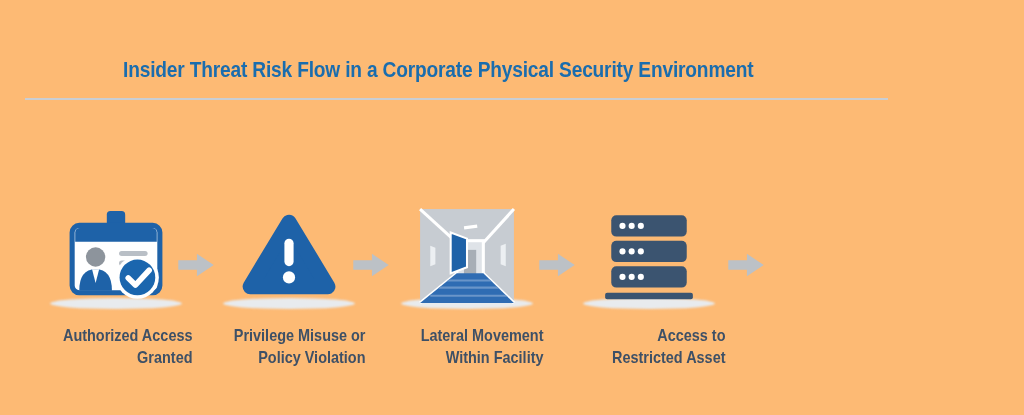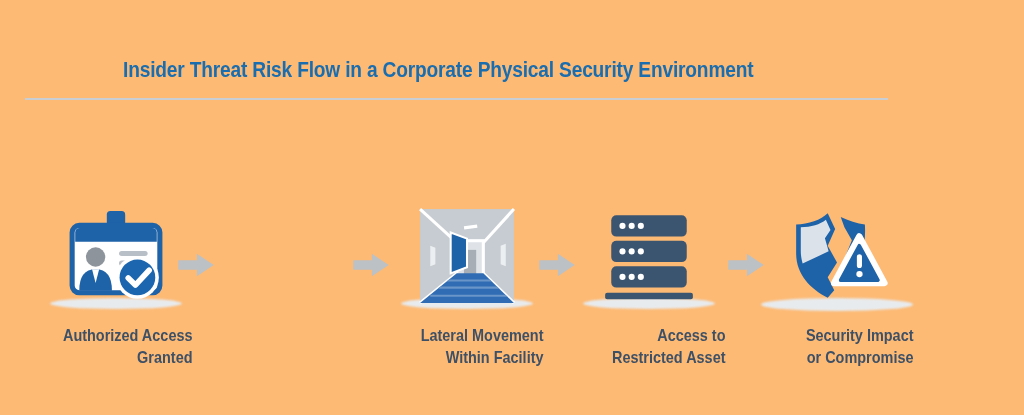--- a/index.html
+++ b/index.html
@@ -123,20 +123,34 @@
         <circle cx="71" cy="71" r="17.5" fill="#1b66ae"></circle>
         <path d="M62 71.5 l7 7 l13.5 -14.5" stroke="#ffffff" stroke-width="5.5" fill="none" stroke-linecap="round" stroke-linejoin="round"></path>
       </svg>
     </div>
     <div class="label">
       <div>Authorized Access</div>
       <div>Granted</div>
     </div>
   </div>
 
+  <div class="stage" id="stage-2">
+    <div class="shadow"></div>
+    <div class="icon-wrap">
+      <svg viewBox="0 0 100 100">
+        <polygon points="50,17 88,80 12,80" fill="#1e62a8" stroke="#1e62a8" stroke-width="15" stroke-linejoin="round"></polygon>
+        <rect x="45.5" y="33" width="9" height="27" rx="4.5" fill="#ffffff"></rect>
+        <circle cx="50" cy="71" r="6" fill="#ffffff"></circle>
+      </svg>
+    </div>
+    <div class="label">
+      <div>Privilege Misuse or</div>
+      <div>Policy Violation</div>
+    </div>
+  </div>
 
   <div class="stage" id="stage-3">
     <div class="shadow"></div>
     <div class="icon-wrap">
       <svg viewBox="0 0 100 100">
         <defs>
           <clipPath id="floorClip">
               <polygon points="40,67 66,67 96,96 4,96"></polygon>
             </clipPath>
         </defs>
@@ -185,38 +199,20 @@
         </g>
         <rect x="7" y="86" width="86" height="6.5" rx="2" fill="#3b5470"></rect>
       </svg>
     </div>
     <div class="label">
       <div>Access to</div>
       <div>Restricted Asset</div>
     </div>
   </div>
 
-  <div class="stage" id="stage-5">
-    <div class="shadow big"></div>
-    <div class="icon-wrap">
-      <svg viewBox="0 0 112 100">
-        <path d="M46 4 C39 11 25 16 12 16 L12 47 C12 70 27 85 46 95 L53 87 L46 73 L56 57 L46 39 L54 21 Z" fill="#1e62a8"></path>
-        <path d="M44 11 C38 16 28 19 17 19 L17 45 C17 50 18 54 19 58 L47 45 L43 31 L49 22 Z" fill="#dce2e9"></path>
-        <path d="M60 8 C68 12 78 15 86 16 C87 30 85 44 80 57 L66 48 L72 33 L64 19 Z" fill="#1e62a8"></path>
-        <polygon points="80,29 107,79 53,79" fill="#ffffff" stroke="#ffffff" stroke-width="7" stroke-linejoin="round"></polygon>
-        <polygon points="80,39 100,76 60,76" fill="#1e62a8" stroke="#1e62a8" stroke-width="4" stroke-linejoin="round"></polygon>
-        <rect x="77.4" y="48" width="5.5" height="15" rx="2.75" fill="#ffffff"></rect>
-        <circle cx="80.2" cy="69.5" r="3.4" fill="#ffffff"></circle>
-      </svg>
-    </div>
-    <div class="label">
-      <div>Security Impact</div>
-      <div>or Compromise</div>
-    </div>
-  </div>
 
   <div class="arrow" id="arrow-1">
     <svg viewBox="0 0 40 30">
         <path d="M1 10 H21 V3 L39 15 L21 27 V20 H1 Z" fill="#bcc1c6"></path>
       </svg>
   </div>
   <div class="arrow" id="arrow-2">
     <svg viewBox="0 0 40 30">
         <path d="M1 10 H21 V3 L39 15 L21 27 V20 H1 Z" fill="#bcc1c6"></path>
       </svg>

